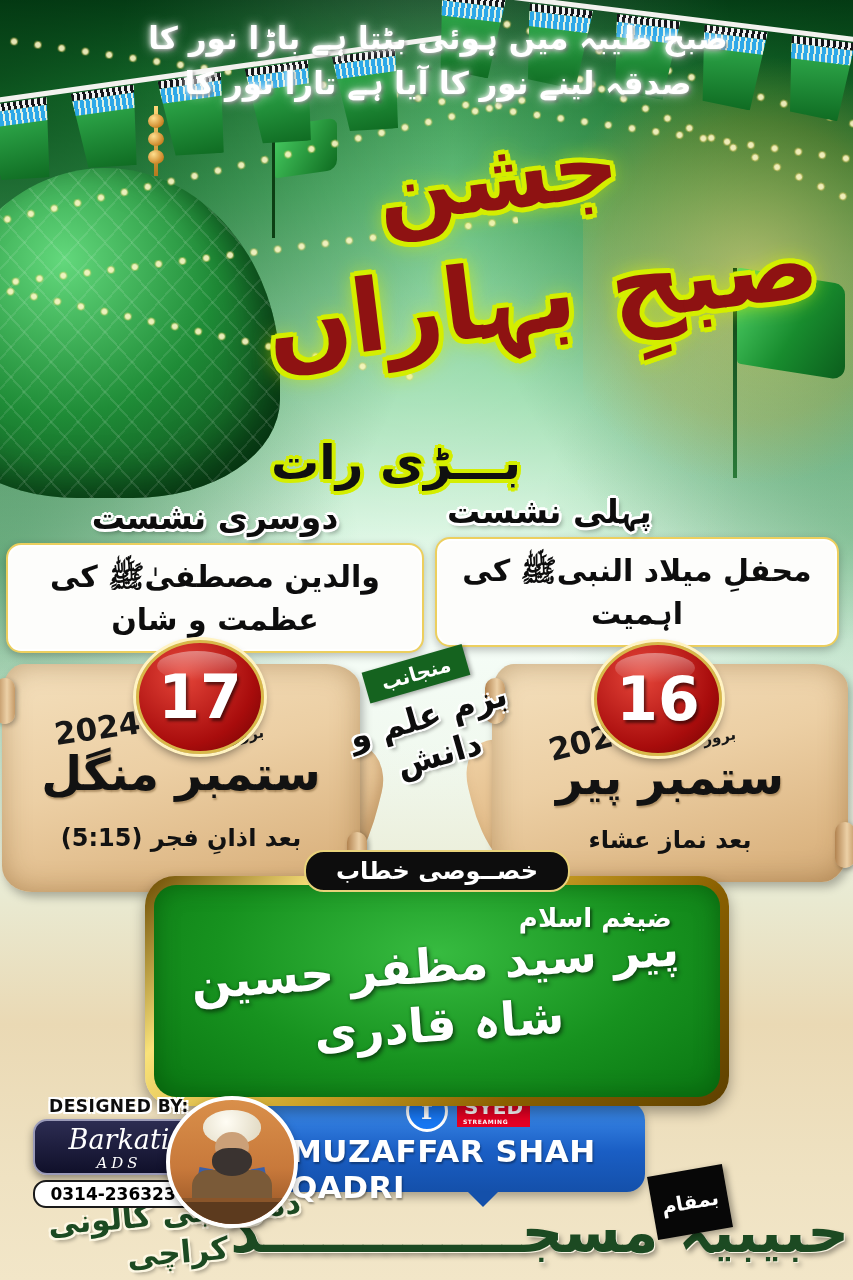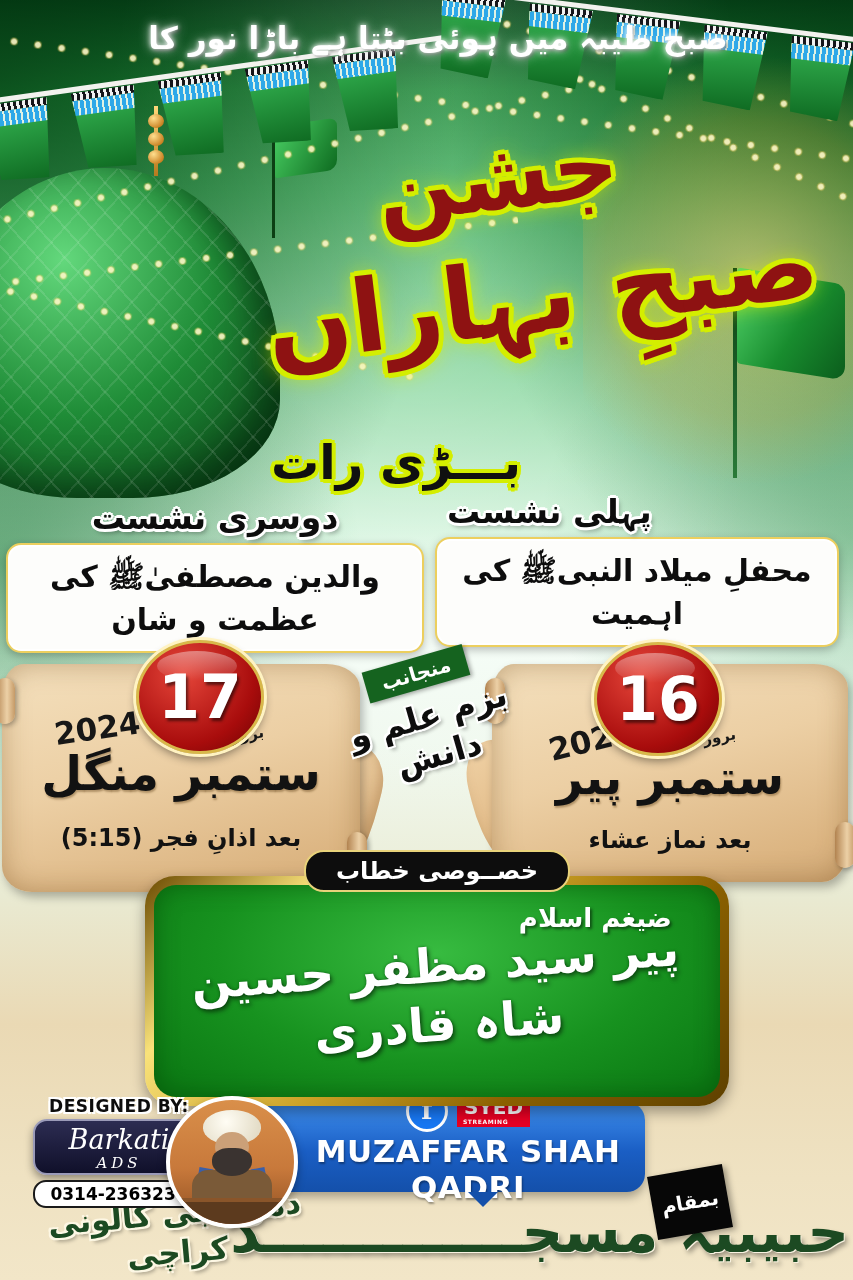--- a/index.html
+++ b/index.html
@@ -174,21 +174,21 @@
     color:#fff;padding-left:78px;box-sizing:border-box;display:flex;flex-direction:column;justify-content:center;}
   .live-bar::after{content:"";position:absolute;bottom:-15px;left:255px;width:0;height:0;
     border:15px solid transparent;border-top-color:#1450aa;border-bottom:0;}
   .live-row{display:flex;align-items:center;justify-content:center;gap:9px;}
   .fb-icon{width:36px;height:36px;border-radius:50%;background:#1877f2;border:3px solid #fff;
     color:#fff;font-weight:bold;font-family:"DejaVu Serif",serif;font-size:26px;line-height:34px;text-align:center;flex:0 0 auto;}
   .live-badge{position:relative;background:#e60023;color:#fff;font-weight:bold;font-size:20px;line-height:1;
     padding:3px 7px 10px;flex:0 0 auto;}
   .live-streaming{position:absolute;left:6px;bottom:2px;font-size:6px;letter-spacing:.6px;font-weight:bold;}
   .live-name1{font-size:28px;font-weight:bold;letter-spacing:.5px;text-shadow:1px 2px 2px rgba(0,0,0,.35);}
-  .live-name2{font-size:31px;font-weight:bold;text-align:center;letter-spacing:.5px;margin-top:1px;
+  .live-name2{font-size:31px;font-weight:bold;letter-spacing:.5px;margin-top:1px;
     text-shadow:1px 2px 2px rgba(0,0,0,.35);}
 
   
   .speaker-photo{position:absolute;left:166px;top:1096px;width:124px;height:124px;z-index:7;border-radius:50%;
     border:4px solid #fff;overflow:hidden;box-shadow:0 4px 8px rgba(0,0,0,.35);
     background:linear-gradient(180deg,#d98f4a 0%,#c8793b 55%,#8e4f22 100%);}
   .ph-turban{position:absolute;left:33px;top:10px;width:58px;height:34px;border-radius:50% 50% 46% 46%;
     background:radial-gradient(circle at 40% 35%, #fffdf4, #e4ddc8 80%);}
   .ph-face{position:absolute;left:45px;top:32px;width:34px;height:30px;border-radius:50%;background:#cba078;}
   .ph-beard{position:absolute;left:42px;top:48px;width:40px;height:28px;border-radius:42% 42% 50% 50%;background:#3a3330;}
@@ -253,20 +253,21 @@
   <div class="bunt bunt-r">
     <div class="flagp"></div>
     <div class="flagp"></div>
     <div class="flagp"></div>
     <div class="flagp"></div>
     <div class="flagp"></div>
   </div>
 
   <div class="poetry">
     <div>صبح طیبہ میں ہوئی بٹتا ہے باڑا نور کا</div>
+    <div>صدقہ لینے نور کا آیا ہے تارا نور کا</div>
   </div>
 
   <div class="title">
     <div class="t1">جشن</div>
     <div class="t2">صبحِ بہاراں</div>
   </div>
   <div class="subtitle">بـــڑی رات</div>
 
   <div class="session sess-first">
     <div class="sess-header">پہلی نشست</div>

